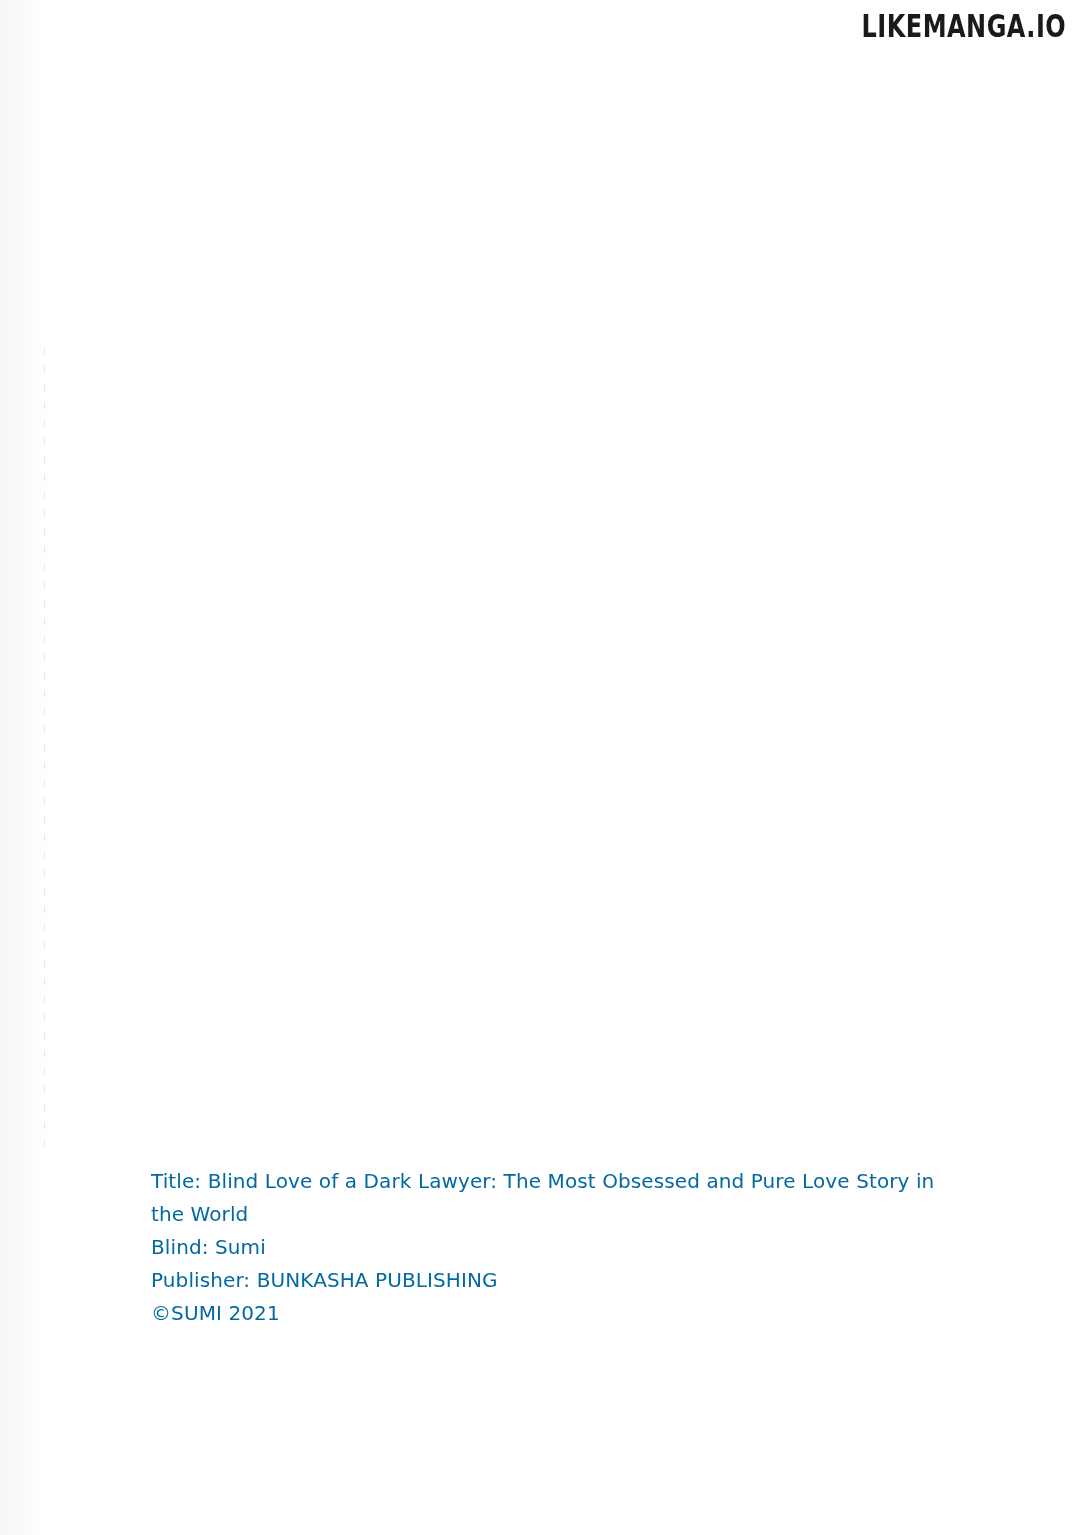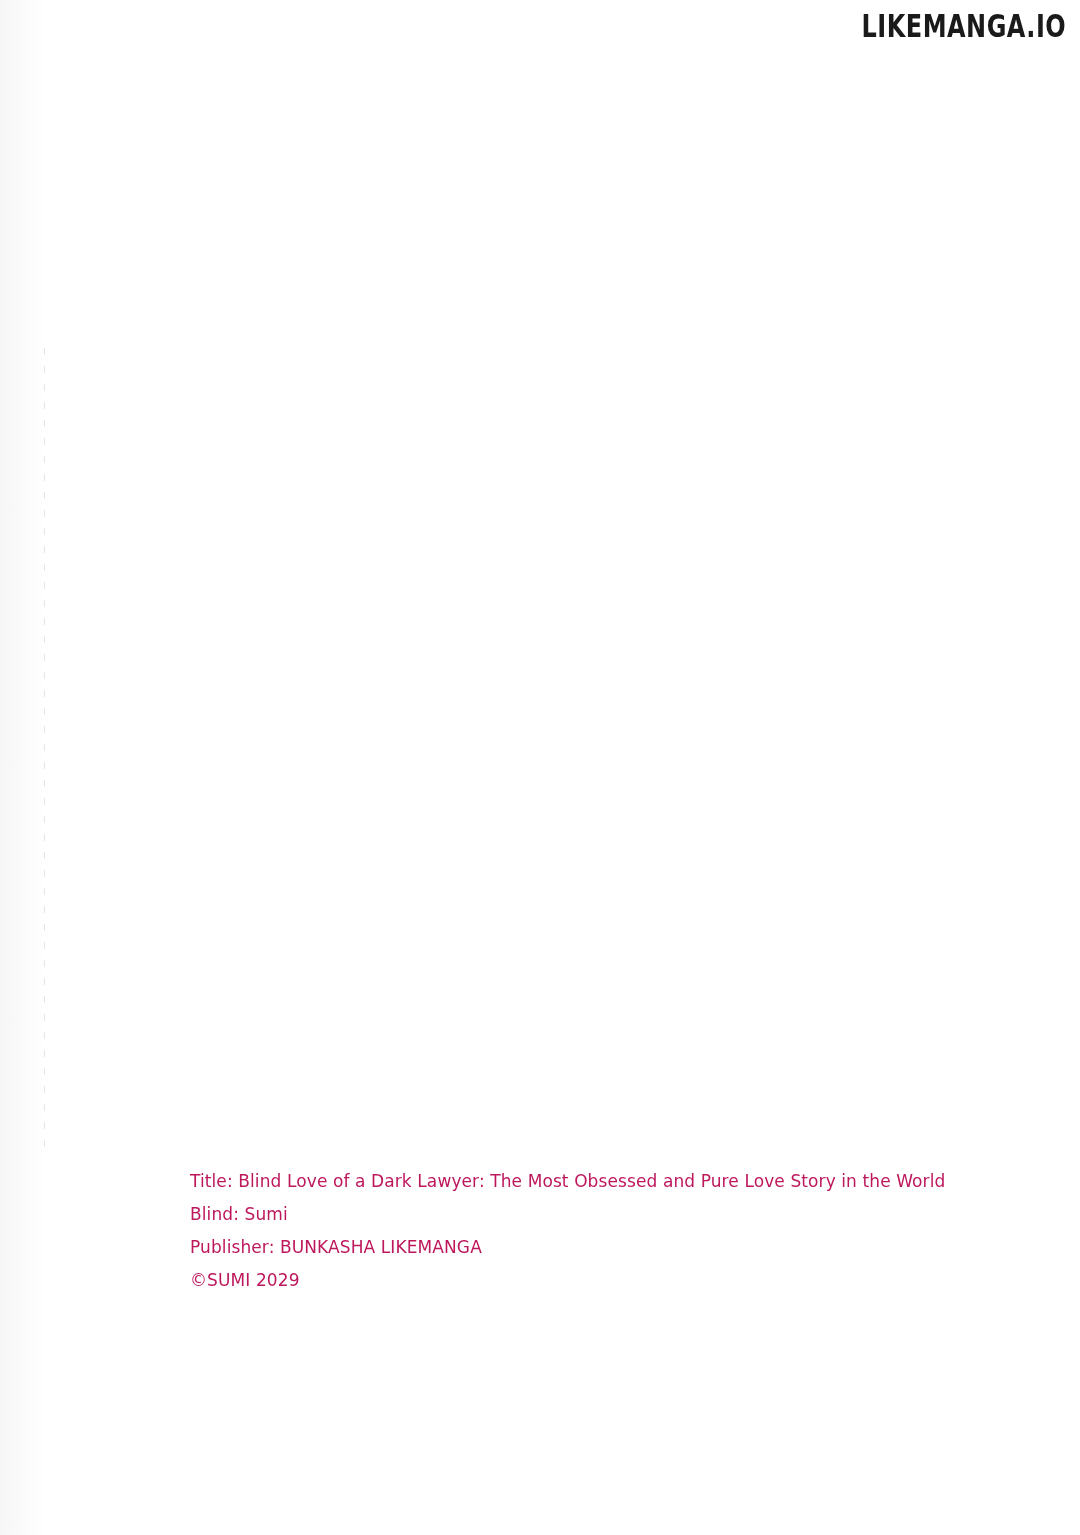--- a/index.html
+++ b/index.html
@@ -71,25 +71,24 @@
     user-select: none;
   }
 
   
   .credits {
     position: absolute;
     left: 151px;
     top: 1165px;
     width: 800px;
     font-family: "DejaVu Sans", sans-serif;
-    font-size: 17px;
+    font-size: 20px;
     line-height: 33px;
-    color: #be185d;
+    color: #0369a1;
     letter-spacing: 0.1px;
-    margin-left: 39px;
   }
   .credits .line {
     white-space: pre-wrap;
   }
   .credits .line.title-line {
     max-width: 790px;
   }
 </style>
 </head>
 <body>
@@ -97,17 +96,17 @@
 <div class="page">
 
   <div class="page-edge-shade"></div>
   <div class="page-edge-line"></div>
 
   <div class="watermark">LIKEMANGA.IO</div>
 
   <div class="credits">
     <div class="line title-line">Title: Blind Love of a Dark Lawyer: The Most Obsessed and Pure Love Story in the World</div>
     <div class="line">Blind: Sumi</div>
-    <div class="line">Publisher: BUNKASHA LIKEMANGA</div>
-    <div class="line">©SUMI 2029</div>
+    <div class="line">Publisher: BUNKASHA PUBLISHING</div>
+    <div class="line">©SUMI 2021</div>
   </div>
 
 </div>
 
 </body></html>

